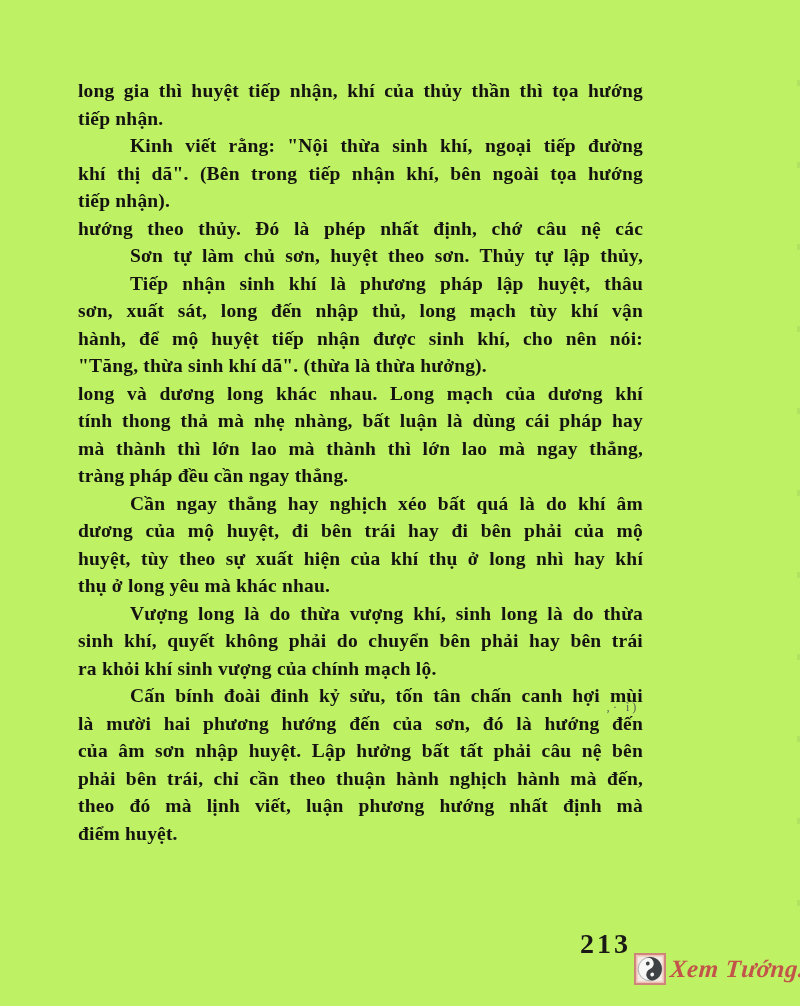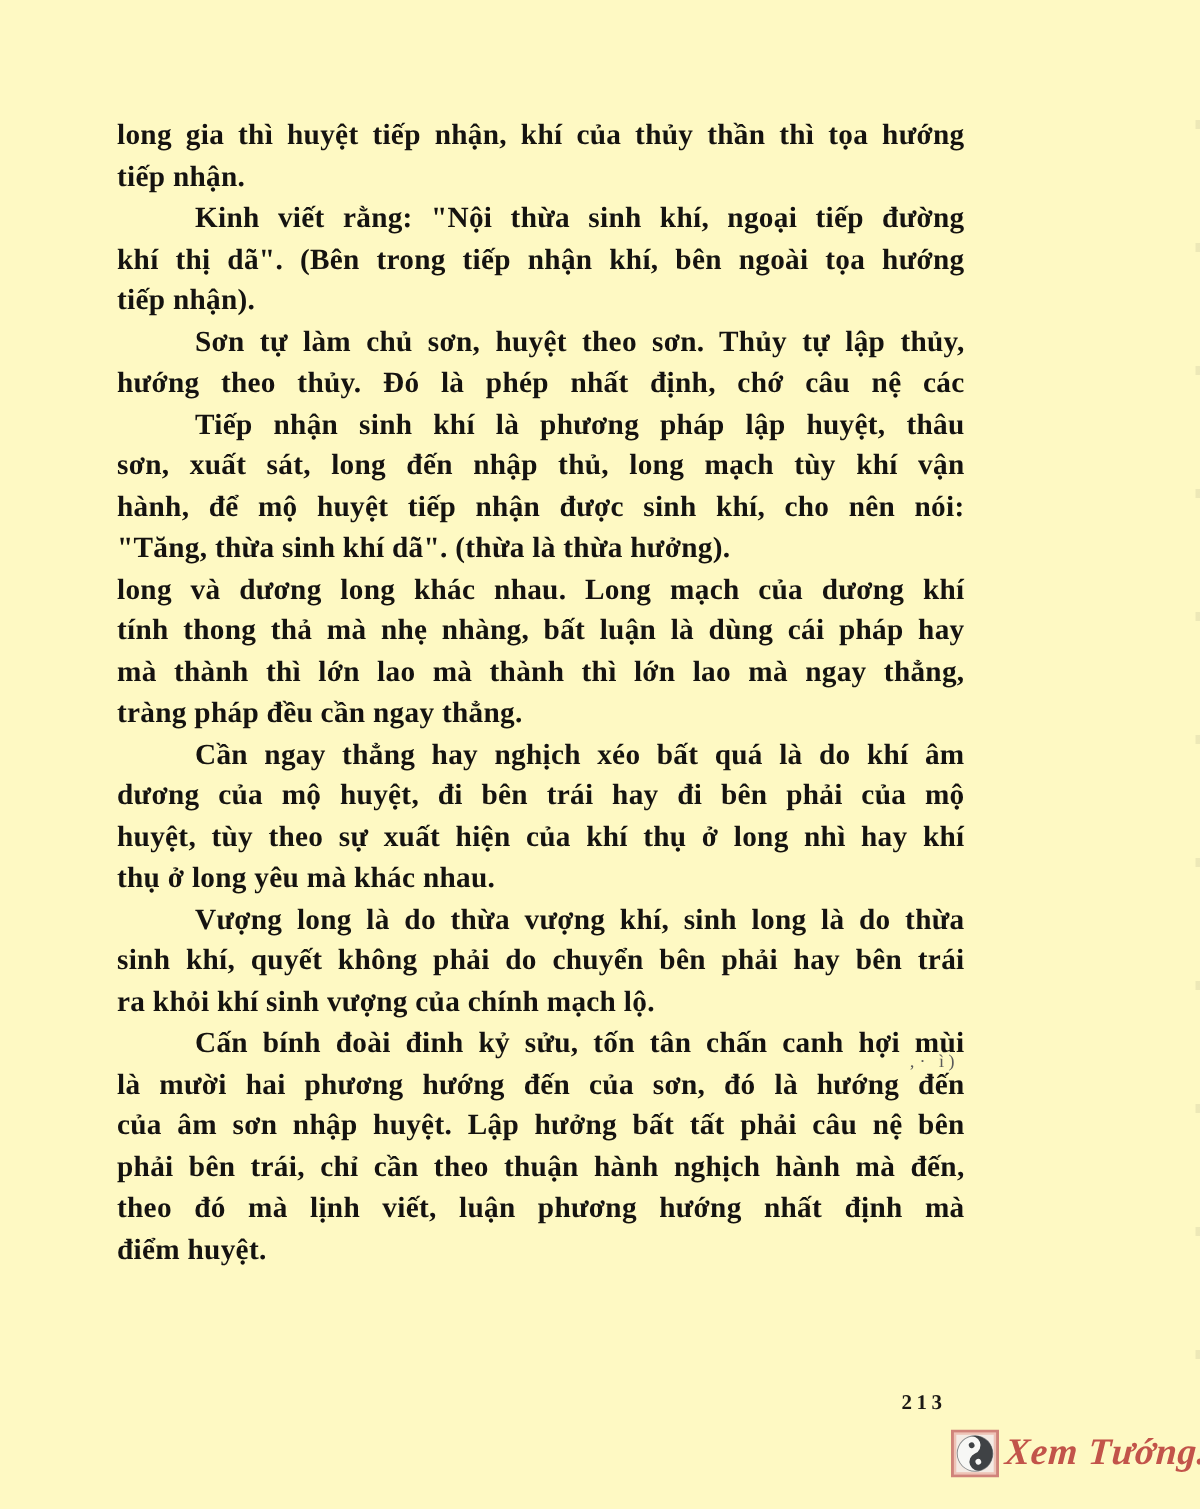--- a/index.html
+++ b/index.html
@@ -5,21 +5,21 @@
   html, body { margin: 0; padding: 0; }
   body {
     width: 800px; height: 1006px;
     background: #ffffff;
     font-family: "Liberation Serif", "DejaVu Serif", serif;
     position: relative;
     overflow: hidden;
   }
   .page {
     position: absolute; inset: 0;
-    background: #fef9c3;
+    background: #bef264;
     text-decoration: underline;
   }
   .text-block {
     position: absolute;
     left: 78px; top: 77px;
     width: 565px;
     color: #151310;
     font-size: 19.5px;
     font-weight: 600;
     letter-spacing: 0.2px;
@@ -30,22 +30,22 @@
     line-height: 27.5px;
     text-align: justify;
     text-align-last: justify;
     overflow: hidden;
     white-space: normal;
   }
   .line.last { text-align-last: left; }
   .line.indent { text-indent: 52px; }
   .page-number {
     position: absolute;
-    left: 601px; top: 928px;
-    font-size: 14px;
+    left: 580px; top: 928px;
+    font-size: 28px;
     font-weight: 600;
     color: #1b1915;
     letter-spacing: 3px;
   }
   .scan-artifact {
     position: absolute;
     left: 606px; top: 700px;
     font-size: 12px;
     color: #5a5a5a;
     letter-spacing: 3px;
@@ -94,22 +94,22 @@
       <div class="para">
         <div class="line">long gia thì huyệt tiếp nhận, khí của thủy thần thì tọa hướng</div>
         <div class="line last">tiếp nhận.</div>
       </div>
       <div class="para">
         <div class="line indent">Kinh viết rằng: "Nội thừa sinh khí, ngoại tiếp đường</div>
         <div class="line">khí thị dã". (Bên trong tiếp nhận khí, bên ngoài tọa hướng</div>
         <div class="line last">tiếp nhận).</div>
       </div>
       <div class="para">
+        <div class="line">hướng theo thủy. Đó là phép nhất định, chớ câu nệ các</div>
         <div class="line indent">Sơn tự làm chủ sơn, huyệt theo sơn. Thủy tự lập thủy,</div>
-        <div class="line">hướng theo thủy. Đó là phép nhất định, chớ câu nệ các</div>
       </div>
       <div class="para">
         <div class="line indent">Tiếp nhận sinh khí là phương pháp lập huyệt, thâu</div>
         <div class="line">sơn, xuất sát, long đến nhập thủ, long mạch tùy khí vận</div>
         <div class="line">hành, để mộ huyệt tiếp nhận được sinh khí, cho nên nói:</div>
         <div class="line last">"Tăng, thừa sinh khí dã". (thừa là thừa hưởng).</div>
       </div>
       <div class="para">
         <div class="line">long và dương long khác nhau. Long mạch của dương khí</div>
         <div class="line">tính thong thả mà nhẹ nhàng, bất luận là dùng cái pháp hay</div>

